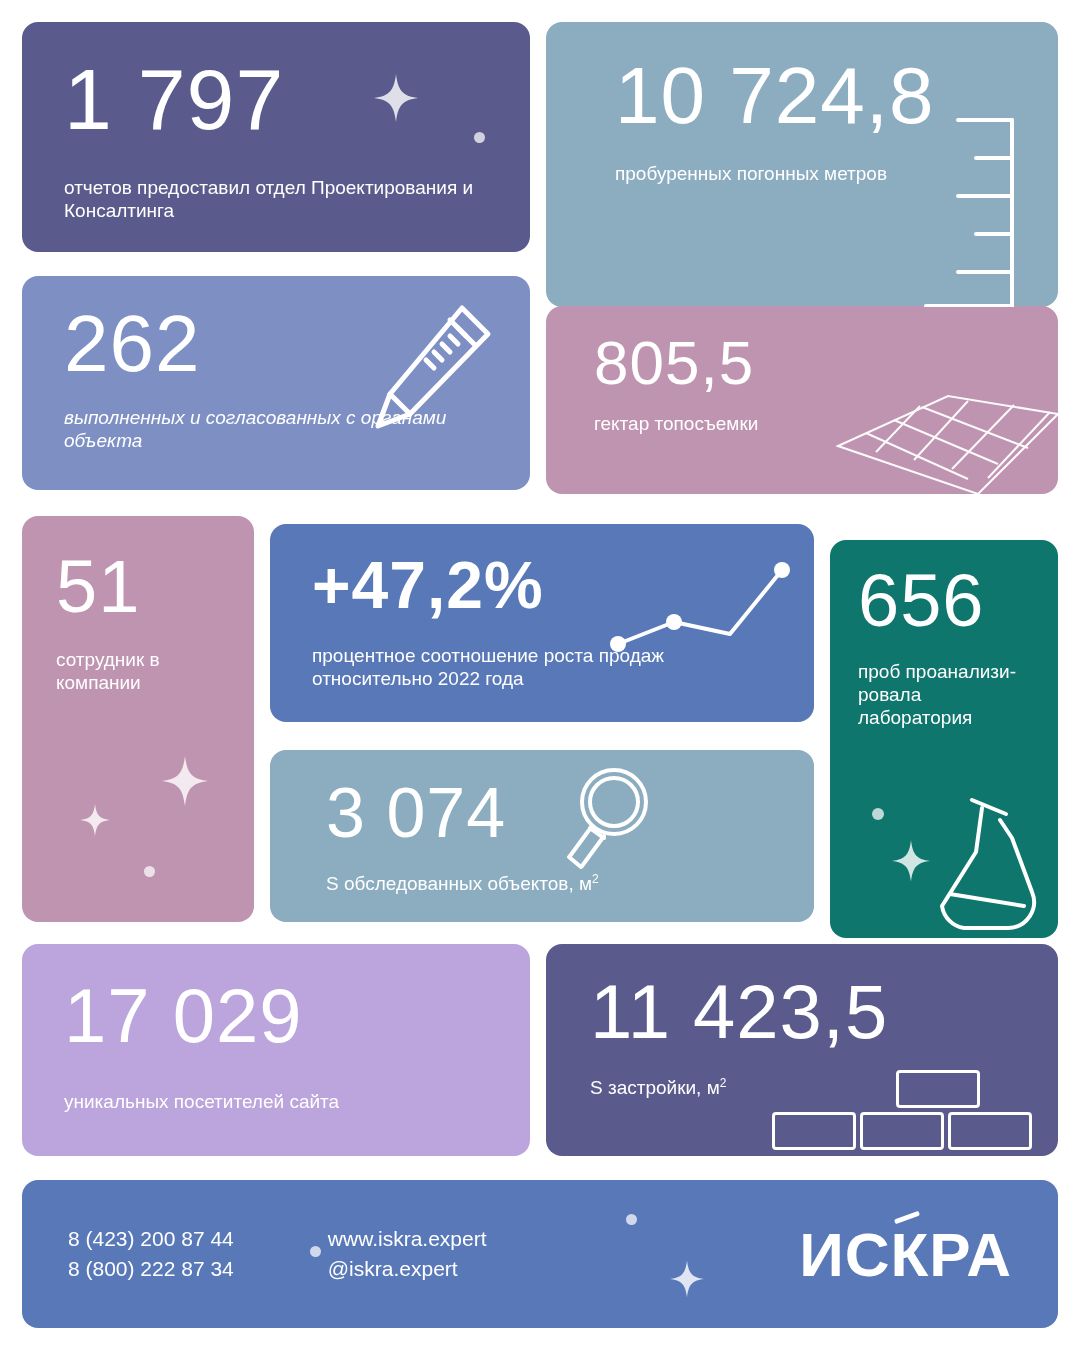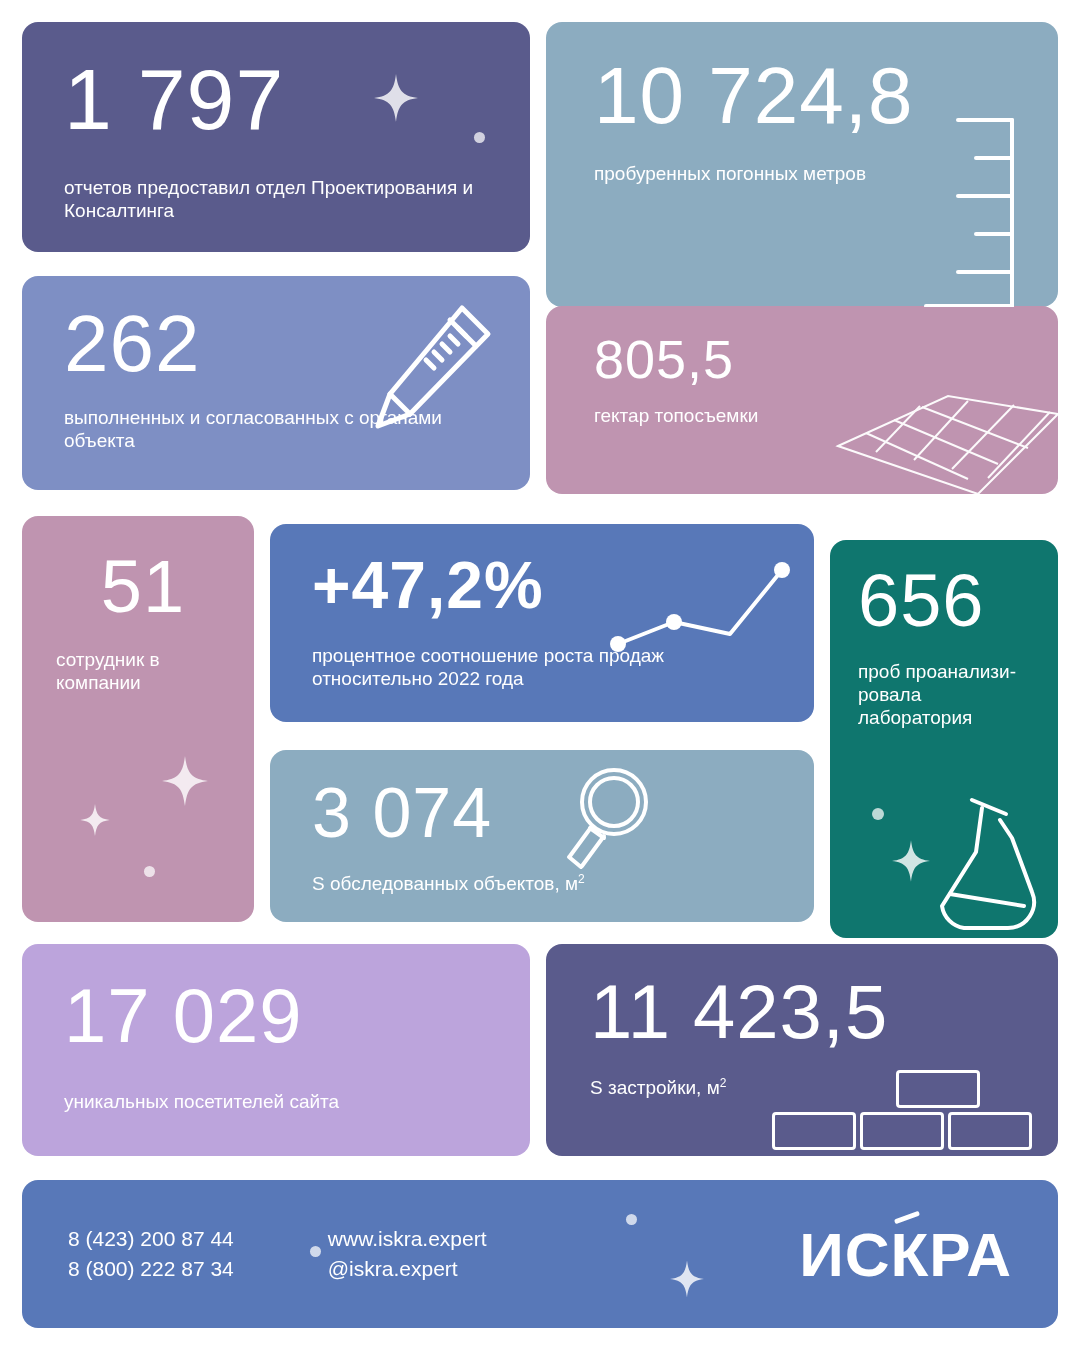--- a/index.html
+++ b/index.html
@@ -39,45 +39,45 @@
     position: relative;
     z-index: 3;
   }
   .cap .sup { font-size: 12px; vertical-align: super; }
 
   
   #c-reports { left: 22px;  top: 22px;  width: 508px; height: 230px; background: #5a5b8c; padding: 34px 34px 0 42px; }
   #c-reports .num { font-size: 86px; }
   #c-reports .cap { margin-top: 34px; }
 
-  #c-drilled { left: 546px; top: 22px;  width: 512px; height: 285px; background: #8cacc0; padding: 34px 34px 0 48px; }
+  #c-drilled { left: 546px; top: 22px;  width: 512px; height: 285px; background: #8cacc0; padding: 34px 34px 0 69px; }
   #c-drilled .num { font-size: 80px; }
   #c-drilled .cap { margin-top: 26px; }
 
   #c-objects { left: 22px;  top: 276px; width: 508px; height: 214px; background: #7e8fc4; padding: 28px 34px 0 42px; }
   #c-objects .num { font-size: 80px; }
-  #c-objects .cap { margin-top: 22px; }
+  #c-objects .cap { margin-top: 22px; font-style: italic; }
 
   #c-topo   { left: 546px; top: 306px; width: 512px; height: 188px; background: #bf94b0; padding: 26px 34px 0 48px; }
-  #c-topo .num { font-size: 54px; }
+  #c-topo .num { font-size: 62px; }
   #c-topo .cap { margin-top: 18px; }
 
   #c-staff  { left: 22px;  top: 516px; width: 232px; height: 406px; background: #bf94b0; padding: 34px 24px 0 34px; }
-  #c-staff .num { font-size: 74px; text-align: center; }
+  #c-staff .num { font-size: 74px; }
   #c-staff .cap { margin-top: 24px; }
 
   #c-growth { left: 270px; top: 524px; width: 544px; height: 198px; background: #5878b8; padding: 28px 30px 0 42px; }
   #c-growth .num { font-size: 66px; font-weight: bold; }
   #c-growth .cap { margin-top: 26px; }
 
   #c-lab    { left: 830px; top: 524px; width: 228px; height: 398px; background: #0f766e; padding: 24px 20px 0 28px; margin-top: 16px; }
   #c-lab .num { font-size: 74px; }
   #c-lab .cap { margin-top: 22px; }
 
-  #c-survey { left: 270px; top: 750px; width: 544px; height: 172px; background: #8cacc0; padding: 28px 30px 0 42px; }
+  #c-survey { left: 270px; top: 750px; width: 544px; height: 172px; background: #8cacc0; padding: 28px 30px 0 56px; }
   #c-survey .num { font-size: 70px; }
   #c-survey .cap { margin-top: 24px; }
 
   #c-visits { left: 22px;  top: 944px; width: 508px; height: 212px; background: #bca4dc; padding: 34px 34px 0 42px; }
   #c-visits .num { font-size: 76px; }
   #c-visits .cap { margin-top: 36px; }
 
   #c-build  { left: 546px; top: 944px; width: 512px; height: 212px; background: #5a5b8c; padding: 30px 34px 0 44px; }
   #c-build .num { font-size: 76px; }
   #c-build .cap { margin-top: 26px; }

